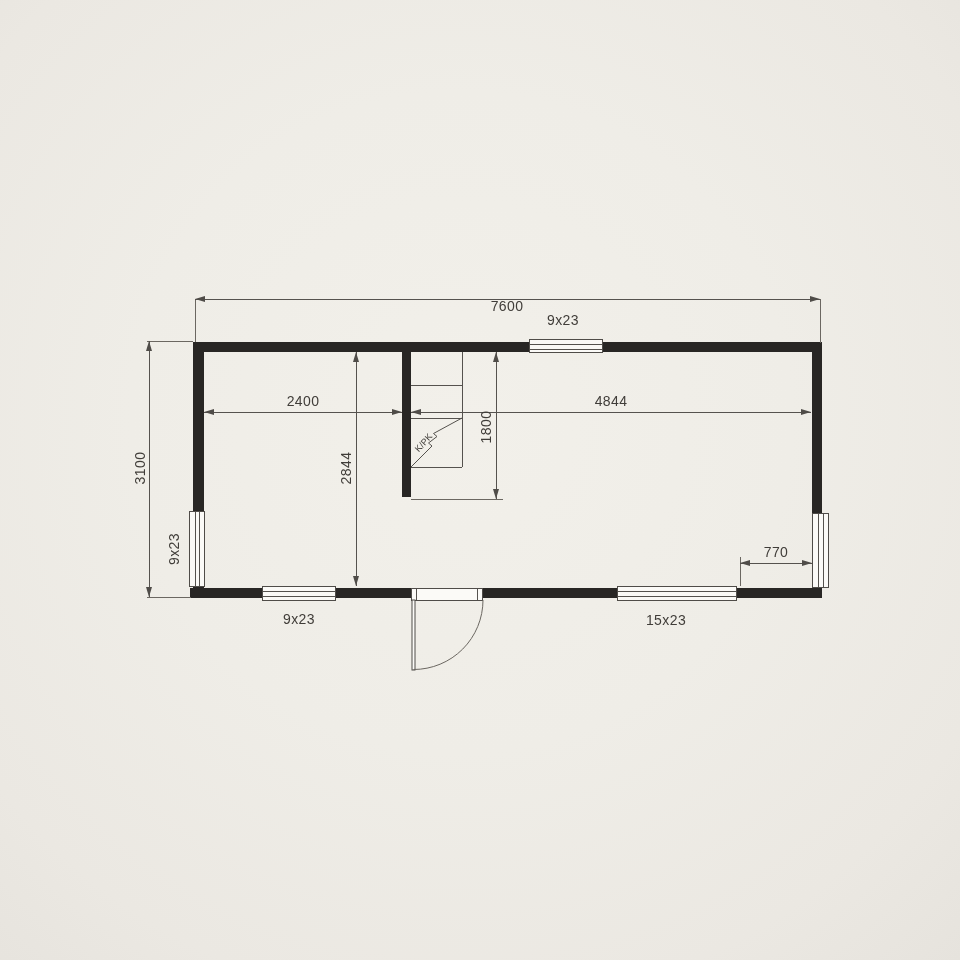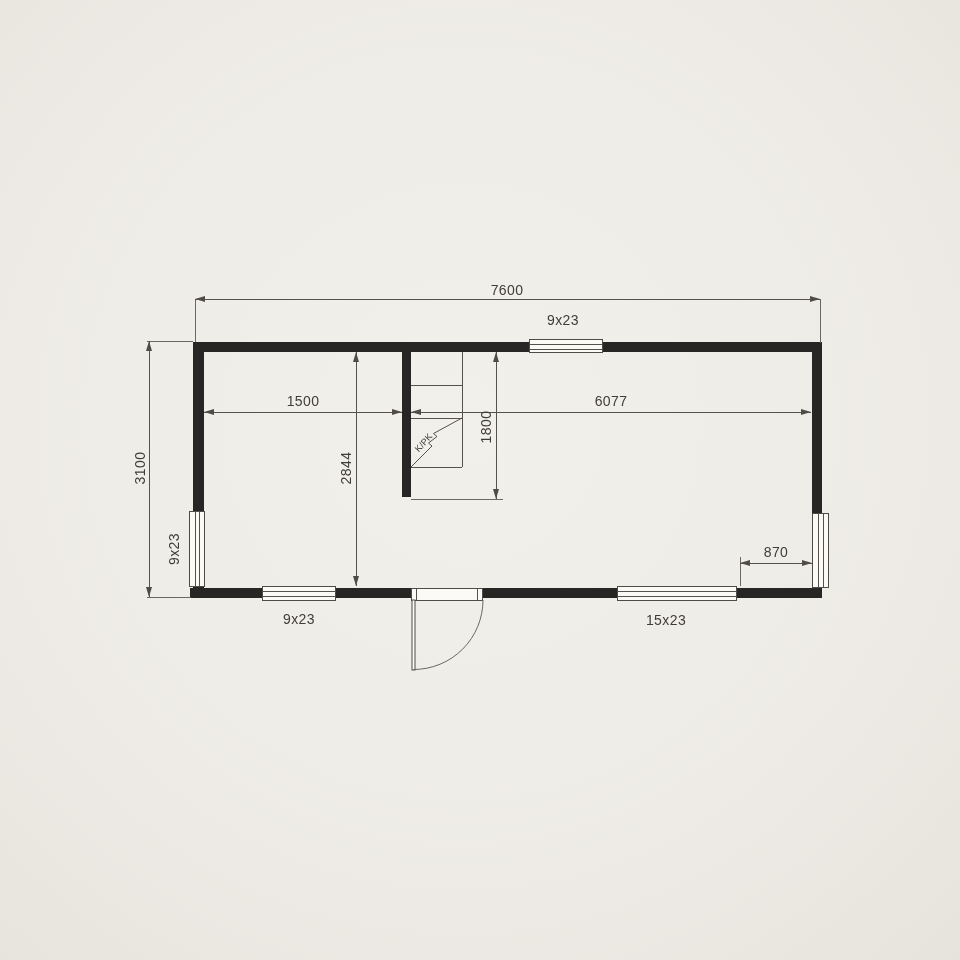--- a/index.html
+++ b/index.html
@@ -83,50 +83,50 @@
   <div class="xline" style="left:195px;top:299px;width:1px;height:43px"></div>
   <div class="xline" style="left:820px;top:299px;width:1px;height:44px"></div>
   <div class="xline" style="left:147px;top:341px;width:46px;height:1px"></div>
   <div class="xline" style="left:147px;top:597px;width:44px;height:1px"></div>
   <div class="xline" style="left:411px;top:499px;width:92px;height:1px"></div>
   <div class="xline" style="left:740px;top:557px;width:1px;height:29px"></div>
 
   <div class="iline" style="left:195px;top:299px;width:625px;height:1px"></div>
   <div class="ah l" style="left:195px;top:296px"></div>
   <div class="ah r" style="left:810px;top:296px"></div>
-  <span class="lab" style="left:507px;top:290px">7600</span>
+  <span class="lab" style="left:507px;top:306px">7600</span>
 
   <div class="iline" style="left:149px;top:341px;width:1px;height:256px"></div>
   <div class="ah u" style="left:146px;top:341px"></div>
   <div class="ah d" style="left:146px;top:587px"></div>
   <span class="lab v" style="left:140px;top:468px">3100</span>
 
   <div class="iline" style="left:204px;top:412px;width:198px;height:1px"></div>
   <div class="ah l" style="left:204px;top:409px"></div>
   <div class="ah r" style="left:392px;top:409px"></div>
-  <span class="lab" style="left:303px;top:401px">1500</span>
+  <span class="lab" style="left:303px;top:401px">2400</span>
 
   <div class="iline" style="left:411px;top:412px;width:400px;height:1px"></div>
   <div class="ah l" style="left:411px;top:409px"></div>
   <div class="ah r" style="left:801px;top:409px"></div>
-  <span class="lab" style="left:611px;top:401px">6077</span>
+  <span class="lab" style="left:611px;top:401px">4844</span>
 
   <div class="iline" style="left:356px;top:352px;width:1px;height:234px"></div>
   <div class="ah u" style="left:353px;top:352px"></div>
   <div class="ah d" style="left:353px;top:576px"></div>
   <span class="lab v" style="left:346px;top:468px">2844</span>
 
   <div class="iline" style="left:496px;top:352px;width:1px;height:147px"></div>
   <div class="ah u" style="left:493px;top:352px"></div>
   <div class="ah d" style="left:493px;top:489px"></div>
   <span class="lab v" style="left:486px;top:427px">1800</span>
 
   <div class="iline" style="left:740px;top:563px;width:72px;height:1px"></div>
   <div class="ah l" style="left:740px;top:560px"></div>
   <div class="ah r" style="left:802px;top:560px"></div>
-  <span class="lab" style="left:776px;top:552px">870</span>
+  <span class="lab" style="left:776px;top:552px">770</span>
 
   <span class="lab" style="left:563px;top:320px">9x23</span>
   <span class="lab v" style="left:174px;top:549px">9x23</span>
   <span class="lab" style="left:299px;top:619px">9x23</span>
   <span class="lab" style="left:666px;top:620px">15x23</span>
 
 </div>
 
 </body></html>

